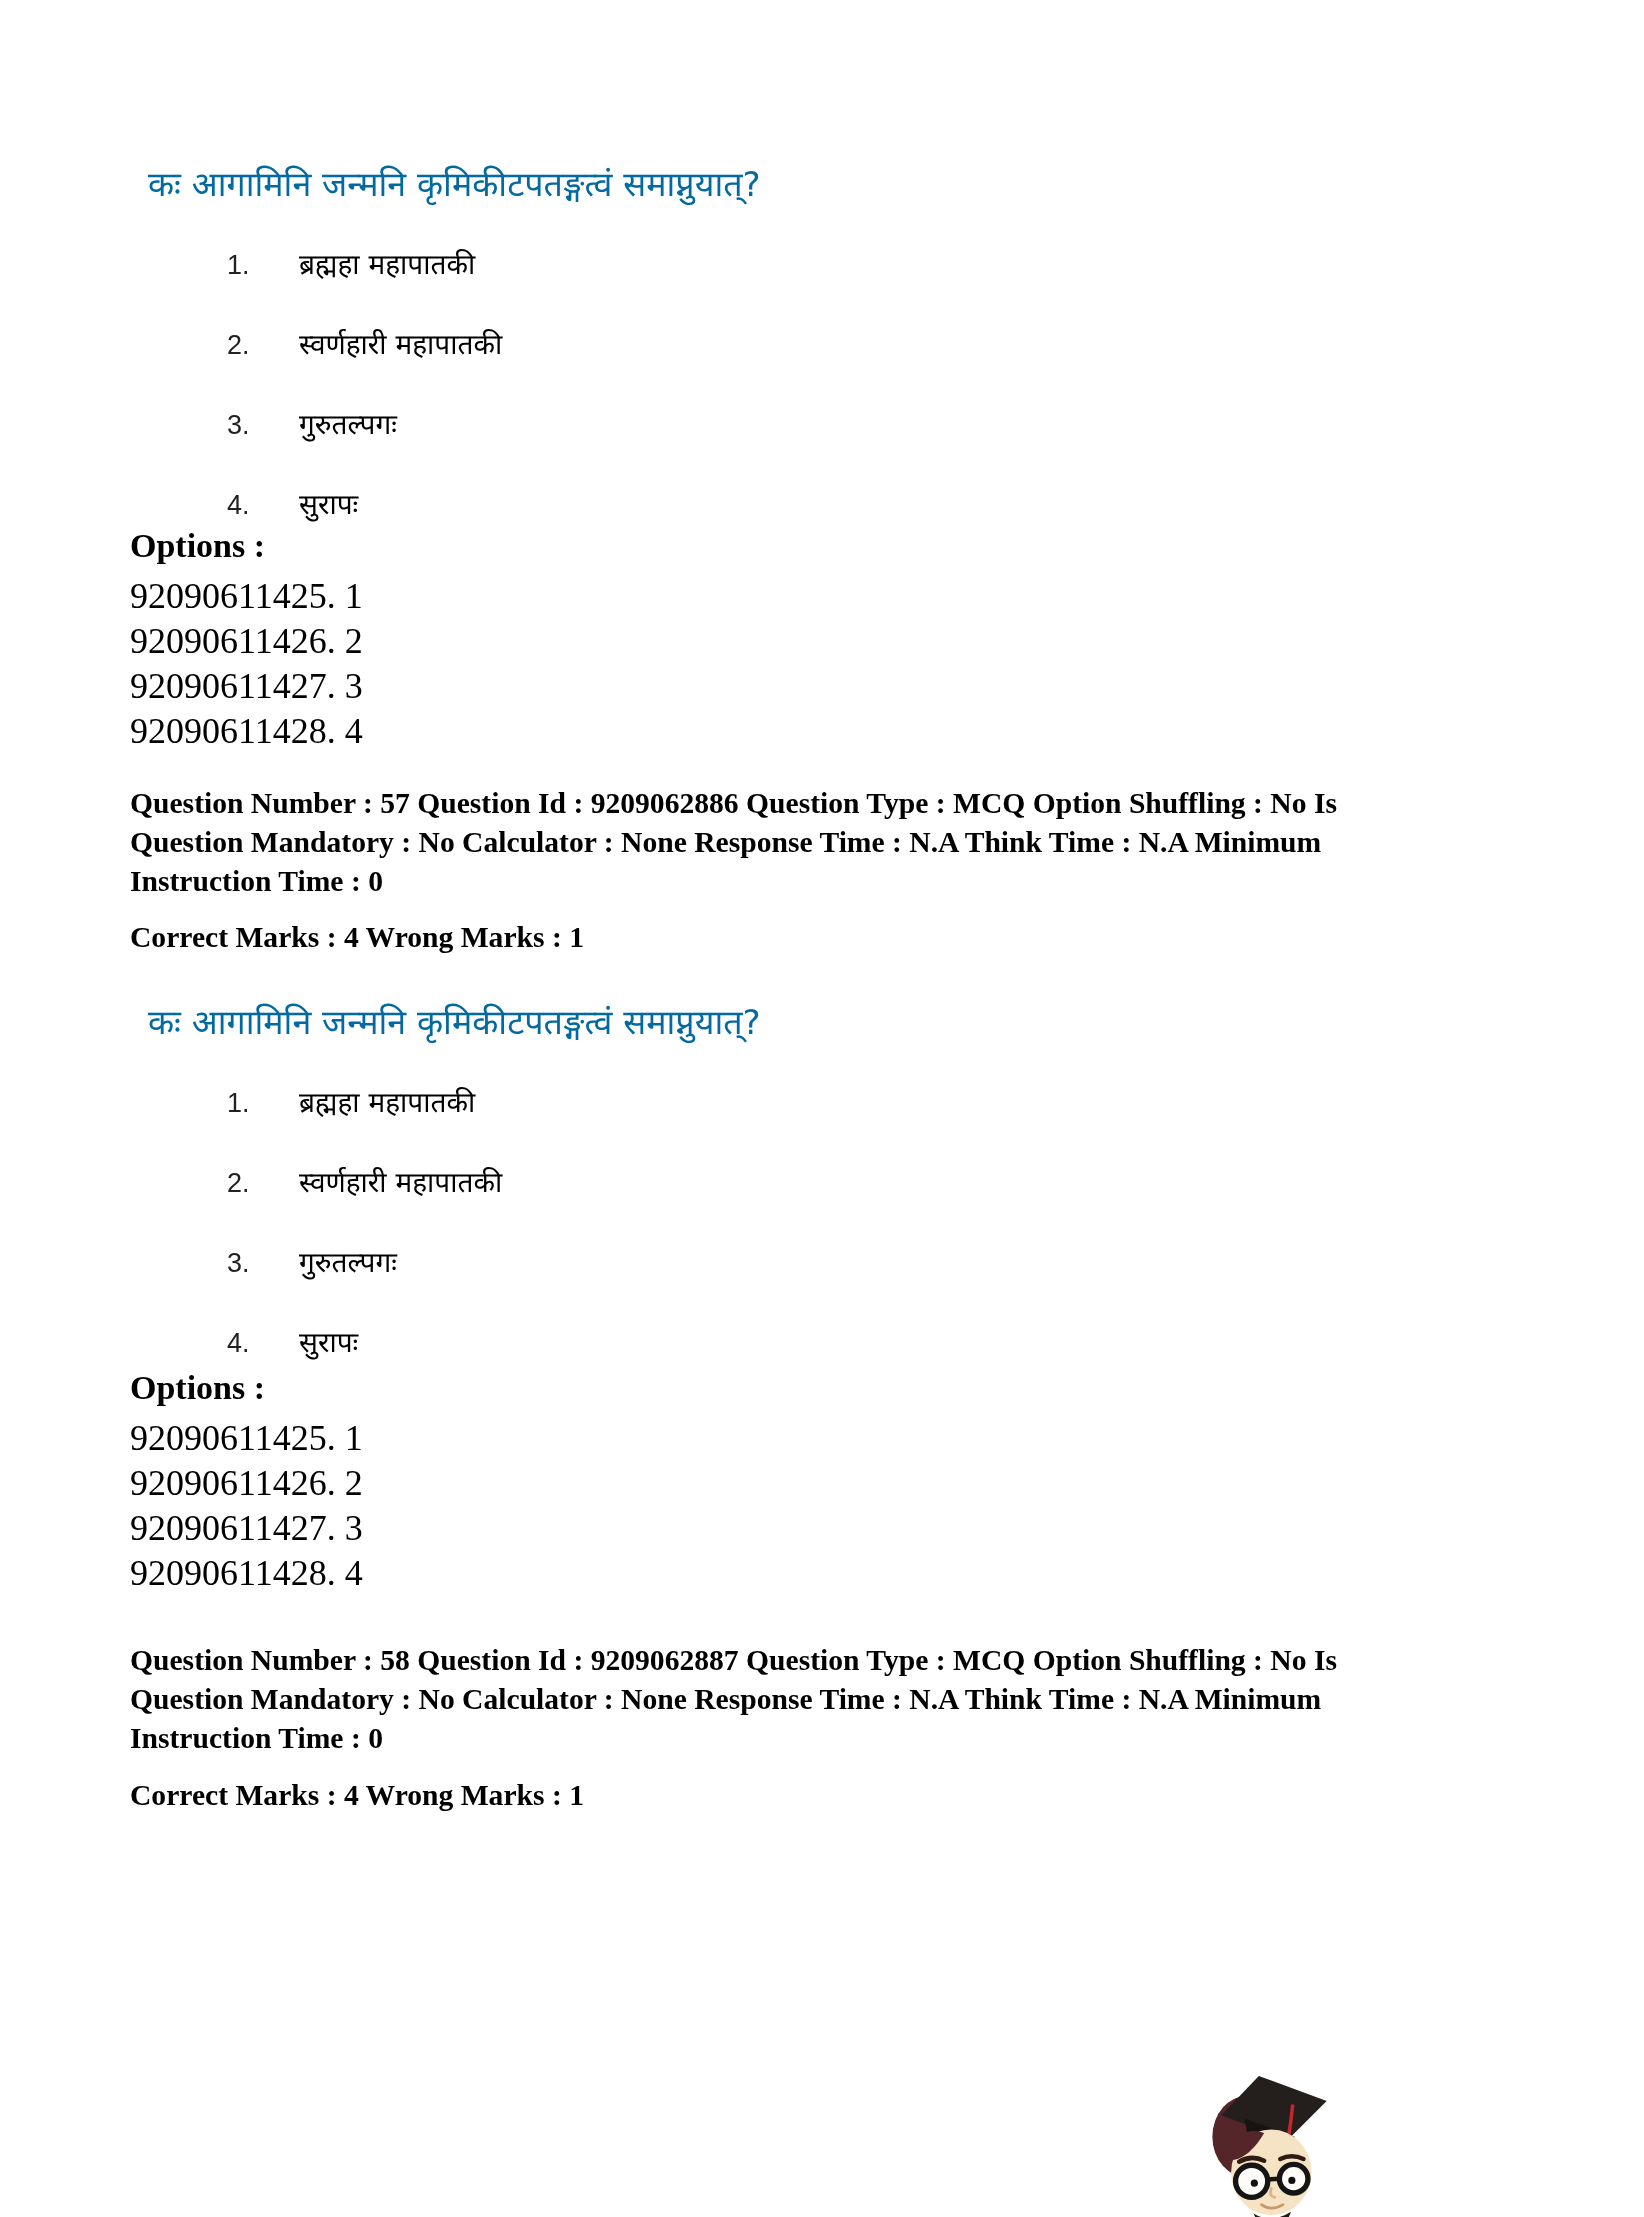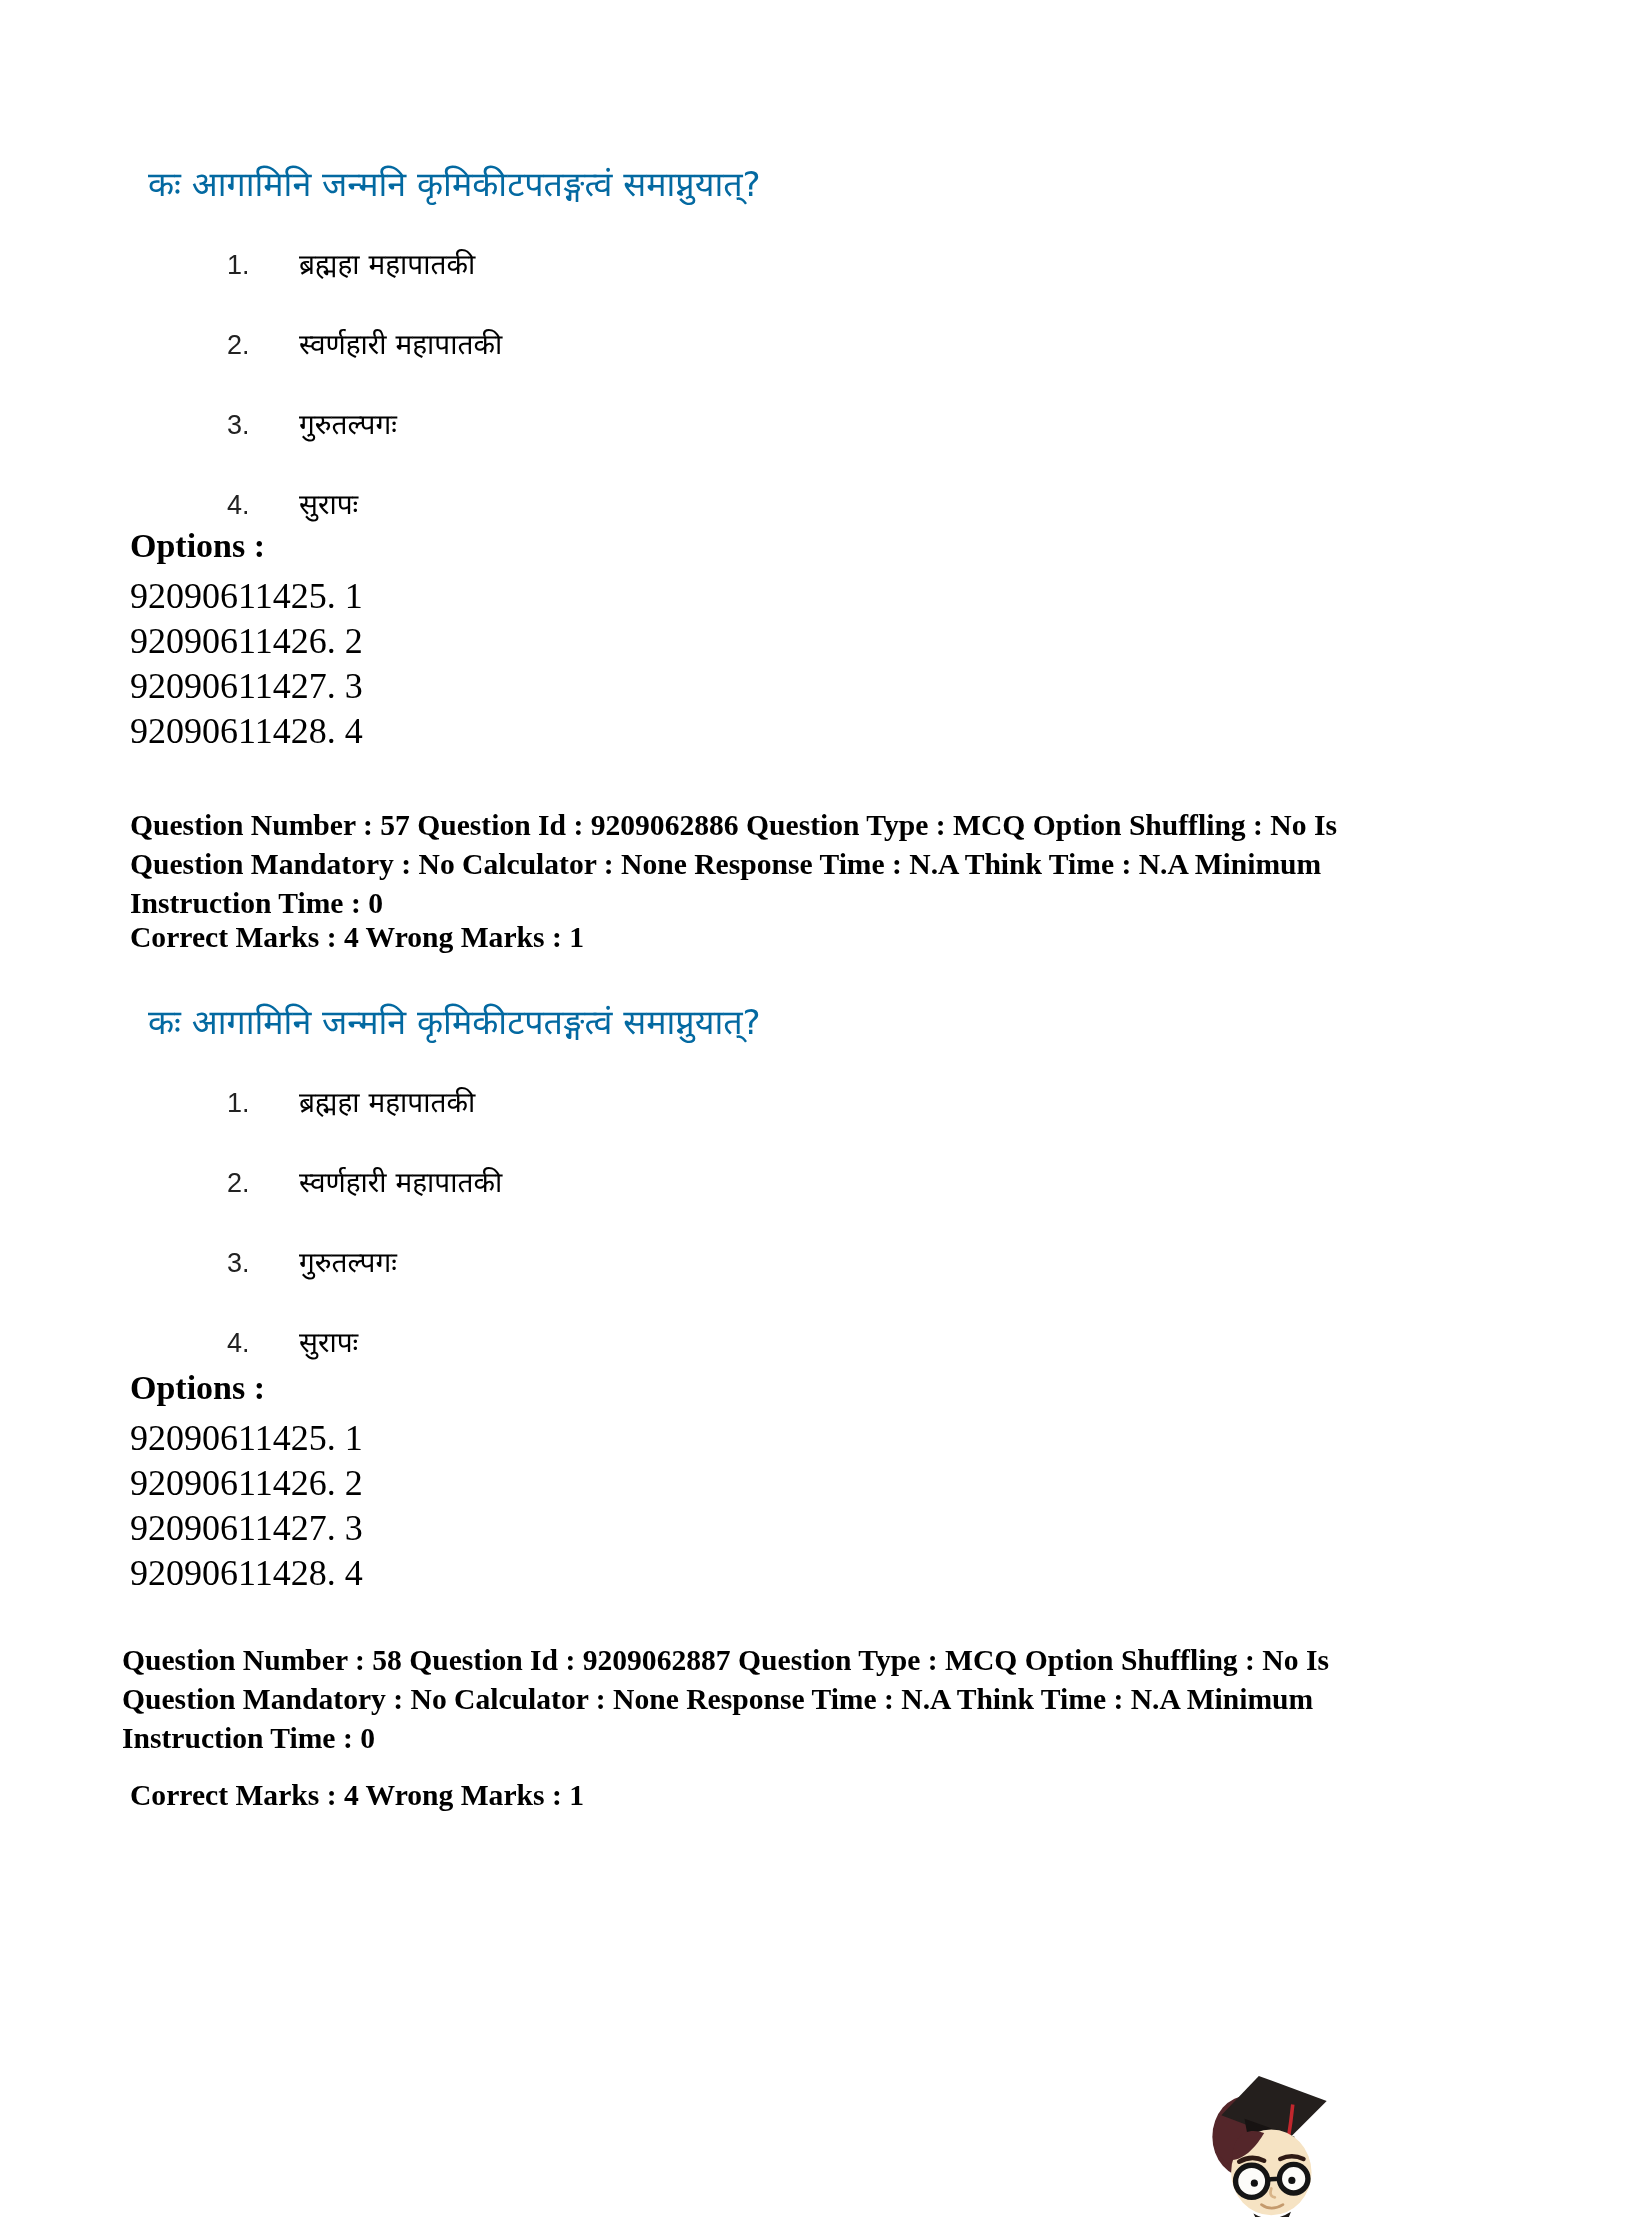--- a/index.html
+++ b/index.html
@@ -58,21 +58,21 @@
 </section>
 
 <section class="abs" style="left:130px;top:524px;">
   <div class="opts-header">Options :</div>
   <div class="opt-id">92090611425. 1</div>
   <div class="opt-id">92090611426. 2</div>
   <div class="opt-id">92090611427. 3</div>
   <div class="opt-id">92090611428. 4</div>
 </section>
 
-<section class="abs meta" style="left:130px;top:806px;">
+<section class="abs meta" style="left:130px;top:784px;">
   <div>Question Number : 57 Question Id : 9209062886 Question Type : MCQ Option Shuffling : No Is</div>
   <div>Question Mandatory : No Calculator : None Response Time : N.A Think Time : N.A Minimum</div>
   <div>Instruction Time : 0</div>
 </section>
 <div class="abs meta" style="left:130px;top:918px;">Correct Marks : 4 Wrong Marks : 1</div>
 
 <section class="abs" style="left:148px;top:999px;">
   <div class="q-text">कः आगामिनि जन्मनि कृमिकीटपतङ्गत्वं समाप्नुयात्?</div>
   <div class="choices">
     <div class="choice-row">
@@ -95,21 +95,21 @@
 </section>
 
 <section class="abs" style="left:130px;top:1366px;">
   <div class="opts-header">Options :</div>
   <div class="opt-id">92090611425. 1</div>
   <div class="opt-id">92090611426. 2</div>
   <div class="opt-id">92090611427. 3</div>
   <div class="opt-id">92090611428. 4</div>
 </section>
 
-<section class="abs meta" style="left:122px;top:1641px;">
+<section class="abs meta" style="left:130px;top:1641px;">
   <div>Question Number : 58 Question Id : 9209062887 Question Type : MCQ Option Shuffling : No Is</div>
   <div>Question Mandatory : No Calculator : None Response Time : N.A Think Time : N.A Minimum</div>
   <div>Instruction Time : 0</div>
 </section>
 <div class="abs meta" style="left:130px;top:1776px;">Correct Marks : 4 Wrong Marks : 1</div>
 
 <div class="abs logo">
   <svg class="mascot" viewBox="0 0 150 170" aria-hidden="true">
 
     <ellipse cx="46" cy="74" rx="40" ry="46" fill="#54262a"></ellipse>

